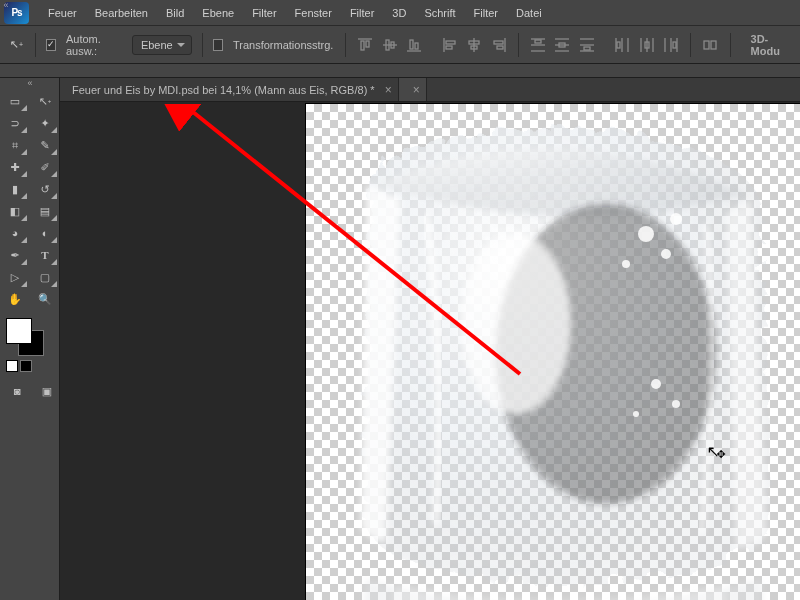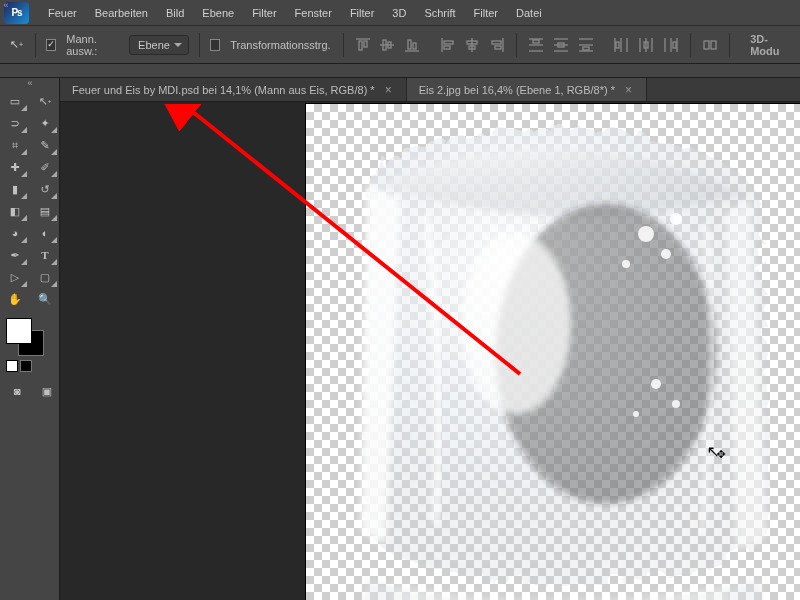--- a/index.html
+++ b/index.html
@@ -33,21 +33,21 @@
 .sw-bg { position: absolute; top: 12px; left: 12px; width: 26px; height: 26px; background: #000; border: 1px solid #777; }
 .mini-sw { margin: 2px 0 0 6px; display: flex; gap: 2px; }
 .mini-sw div { width: 12px; height: 12px; }
 .mini-a { background: #fff; border: 1px solid #000; }
 .mini-b { background: #000; border: 1px solid #777; }
 .mask-row { margin: 10px 0 0 6px; display: flex; gap: 8px; }
 .mask-row .tool { width: 22px; height: 18px; }
 
 .canvas-area { flex: 1; background: #282828; position: relative; overflow: hidden; }
 .doc-tabs { height: 24px; background: #3a3a3a; display: flex; align-items: stretch; border-bottom: 1px solid #1e1e1e; }
-.doc-tab { display: flex; align-items: center; padding: 0 12px 0 12px; color: #bdbdbd; font-size: 11px; border-right: 1px solid #252525; background: #3a3a3a; gap: 8px; justify-content: center; }
+.doc-tab { display: flex; align-items: center; padding: 0 4px 0 12px; color: #bdbdbd; font-size: 11px; border-right: 1px solid #252525; background: #3a3a3a; gap: 8px; justify-content: center; }
 .doc-tab.active { background: #474747; }
 .tab-x { color: #999; font-size: 12px; padding: 0 2px; }
 
 .checker { position: absolute; top: 26px; left: 246px; width: 502px; height: 574px;
   background-image:
     linear-gradient(45deg,#cfcfcf 25%,transparent 25%,transparent 75%,#cfcfcf 75%),
     linear-gradient(45deg,#cfcfcf 25%,transparent 25%,transparent 75%,#cfcfcf 75%);
   background-color: #ffffff; background-size: 16px 16px; background-position: 0 0,8px 8px;
   box-shadow: 0 0 0 1px #000; }
 
@@ -75,21 +75,21 @@
   <div class="menu-item">3D</div>
   <div class="menu-item">Schrift</div>
   <div class="menu-item">Filter</div>
   <div class="menu-item">Datei</div>
 </div>
 
 <div class="optionsbar">
   <span class="tool-indicator">↖<sub style="font-size:7px">+</sub></span>
   <span class="vsep"></span>
   <span class="chk on"></span>
-  <span class="opt-label">Mann. ausw.:</span>
+  <span class="opt-label">Autom. ausw.:</span>
   <div class="dropdown">Ebene</div>
   <span class="vsep"></span>
   <span class="chk"></span>
   <span class="opt-label">Transformationsstrg.</span>
   <span class="vsep"></span>
 
   <span class="align-btn">
       <svg width="16" height="16" viewBox="0 0 16 16" fill="none" stroke="#8a8a8a" stroke-width="1.3">
         <line x1="1" y1="2" x2="15" y2="2"></line>
         <rect x="4" y="4" width="3" height="9"></rect>
@@ -238,21 +238,20 @@
     </div>
   </div>
 
   <div class="canvas-area">
     <div class="doc-tabs">
       <div class="doc-tab">
         <span>Feuer und Eis by MDI.psd bei 14,1% (Mann aus Eis, RGB/8) *</span>
         <span class="tab-x">×</span>
       </div>
       <div class="doc-tab active">
-        <span>Eis 2.jpg bei 16,4% (Ebene 1, RGB/8*) *</span>
         <span class="tab-x">×</span>
       </div>
     </div>
 
     <div class="checker">
 
       <svg class="ice-cube" width="502" height="574" viewBox="0 0 502 574">
         <defs>
           <radialGradient id="hl" cx="35%" cy="30%" r="70%">
             <stop offset="0%" stop-color="rgba(255,255,255,0.95)"></stop>

